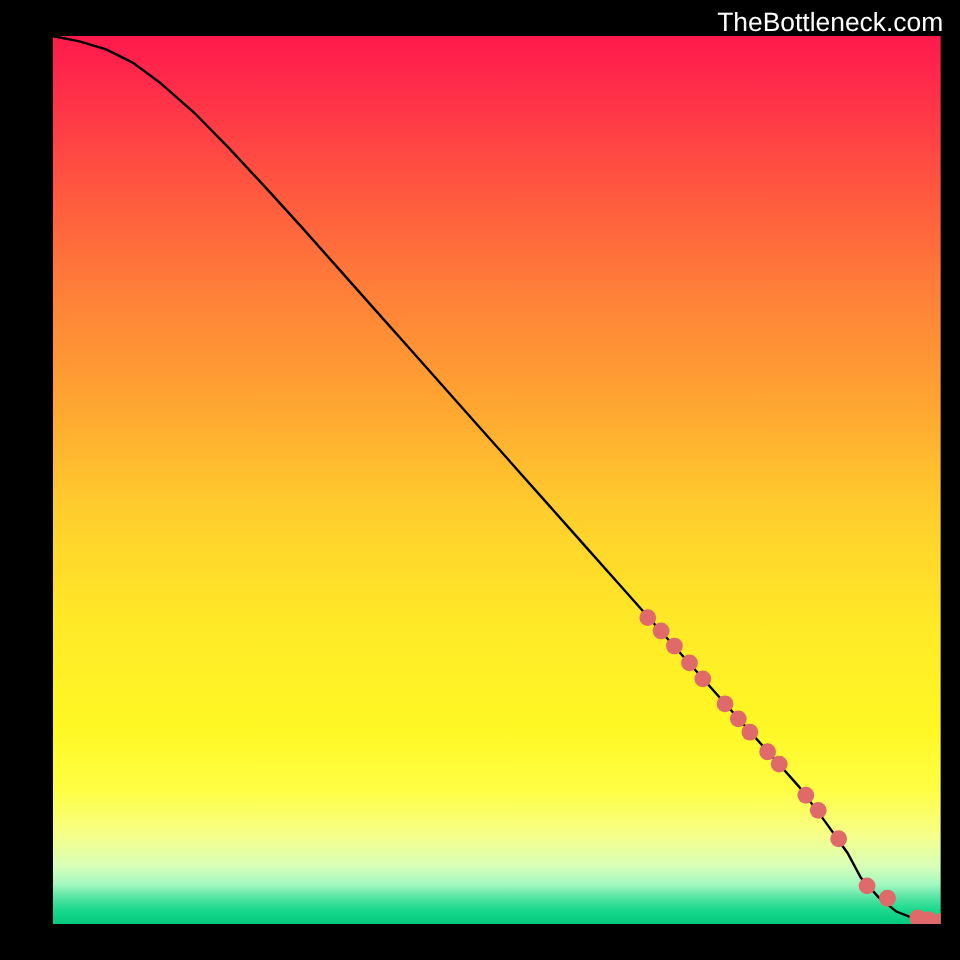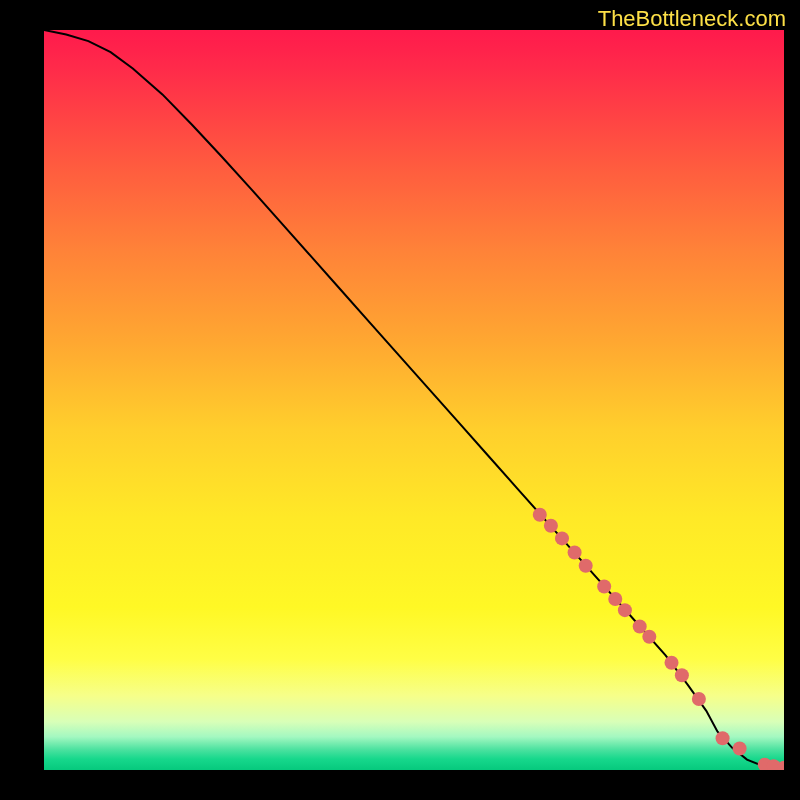--- a/index.html
+++ b/index.html
@@ -16,21 +16,21 @@
     width: 800px;
     height: 800px;
     background: #000;
   }
   .watermark {
     position: absolute;
     top: 6px;
     right: 14px;
     font-size: 22px;
     font-weight: 400;
-    color: #fde047;
+    color: #ffffff;
   }
   .plot {
     position: absolute;
     left: 44px;
     top: 30px;
     width: 740px;
     height: 740px;
   }
   .plot svg {
     display: block;

